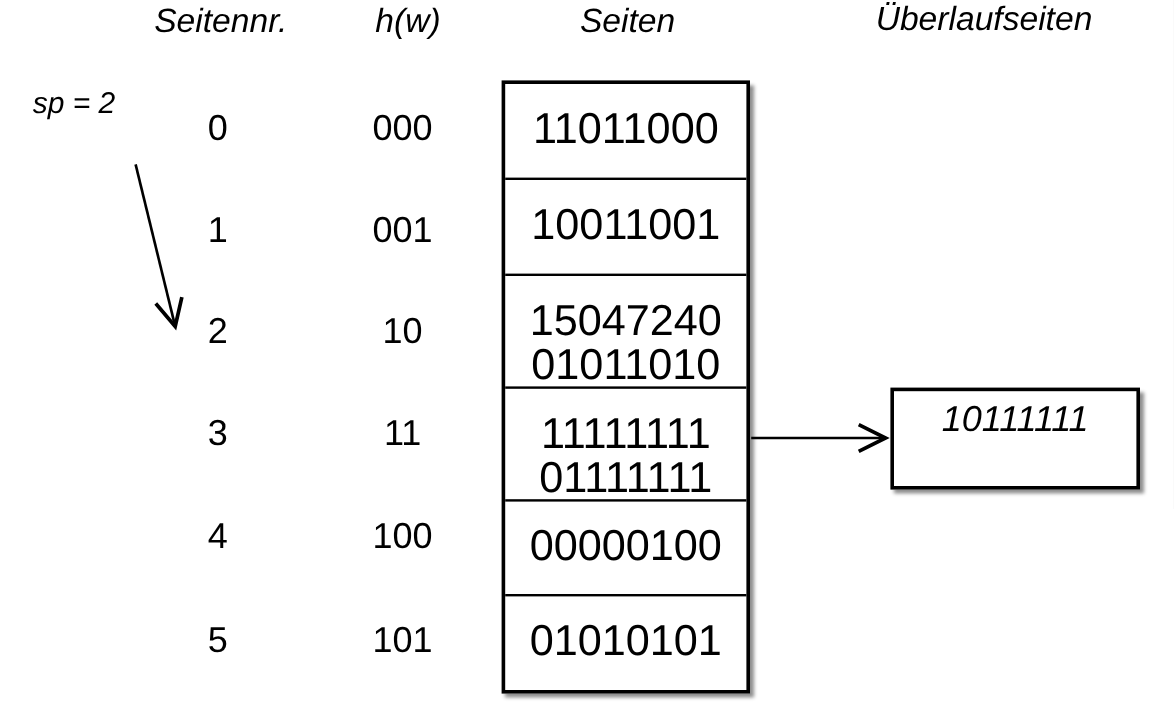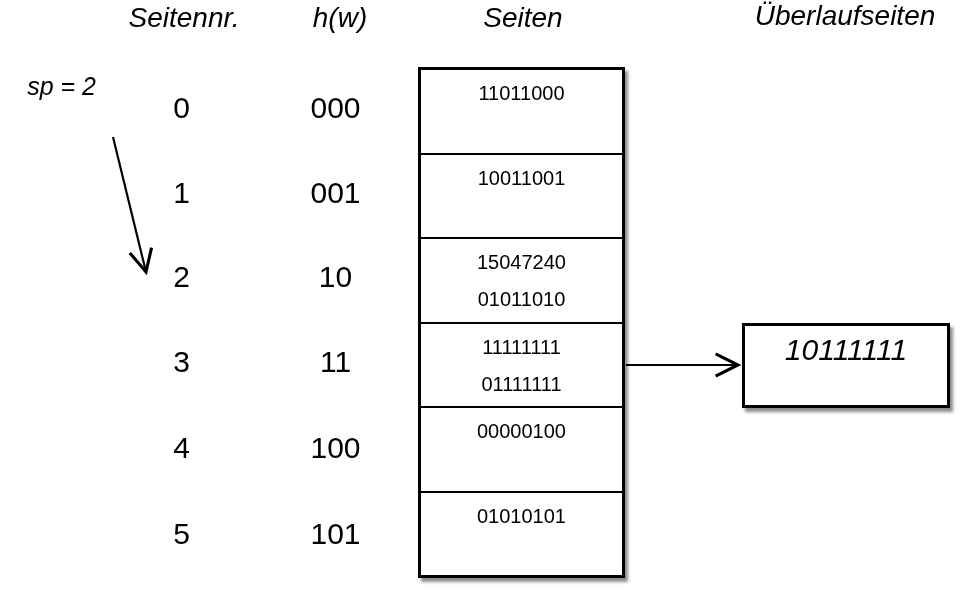--- a/index.html
+++ b/index.html
@@ -56,23 +56,23 @@
     background:#ffffff;
     border:3px solid #000;
     box-shadow:3px 4px 3px rgba(0,0,0,0.45);
     display:flex;
     flex-direction:column;
   }
   .pagerow{
     flex:1 1 0;
     box-sizing:border-box;
     border-bottom:2px solid #000;
-    padding-top:5px;
+    padding-top:18px;
     text-align:center;
-    font-size:20px;
+    font-size:36px;
     line-height:37px;
     white-space:nowrap;
   }
   .pagerow:last-child{border-bottom:none;}
   .overflowbox{
     position:absolute;
     left:742px;top:323px;
     width:208px;height:85px;
     box-sizing:border-box;
     background:#ffffff;
@@ -91,21 +91,21 @@
   }
 </style>
 </head>
 <body>
 
 <div class="canvas">
 
   <div class="hdr" style="left:184px;">Seitennr.</div>
   <div class="hdr" style="left:340px;">h(w)</div>
   <div class="hdr" style="left:523px;">Seiten</div>
-  <div class="hdr" style="left:845px;top:0;text-align:right;">Überlaufseiten</div>
+  <div class="hdr" style="left:820px;top:0;text-align:right;">Überlaufseiten</div>
 
   <div class="annotation">
     <div>sp = 2</div>
   </div>
 
   <div class="strip pageno"></div>
   <div class="strip hash"></div>
 
   <div class="cell c1" style="top:89px;">0</div>
   <div class="cell c1" style="top:174px;">1</div>

